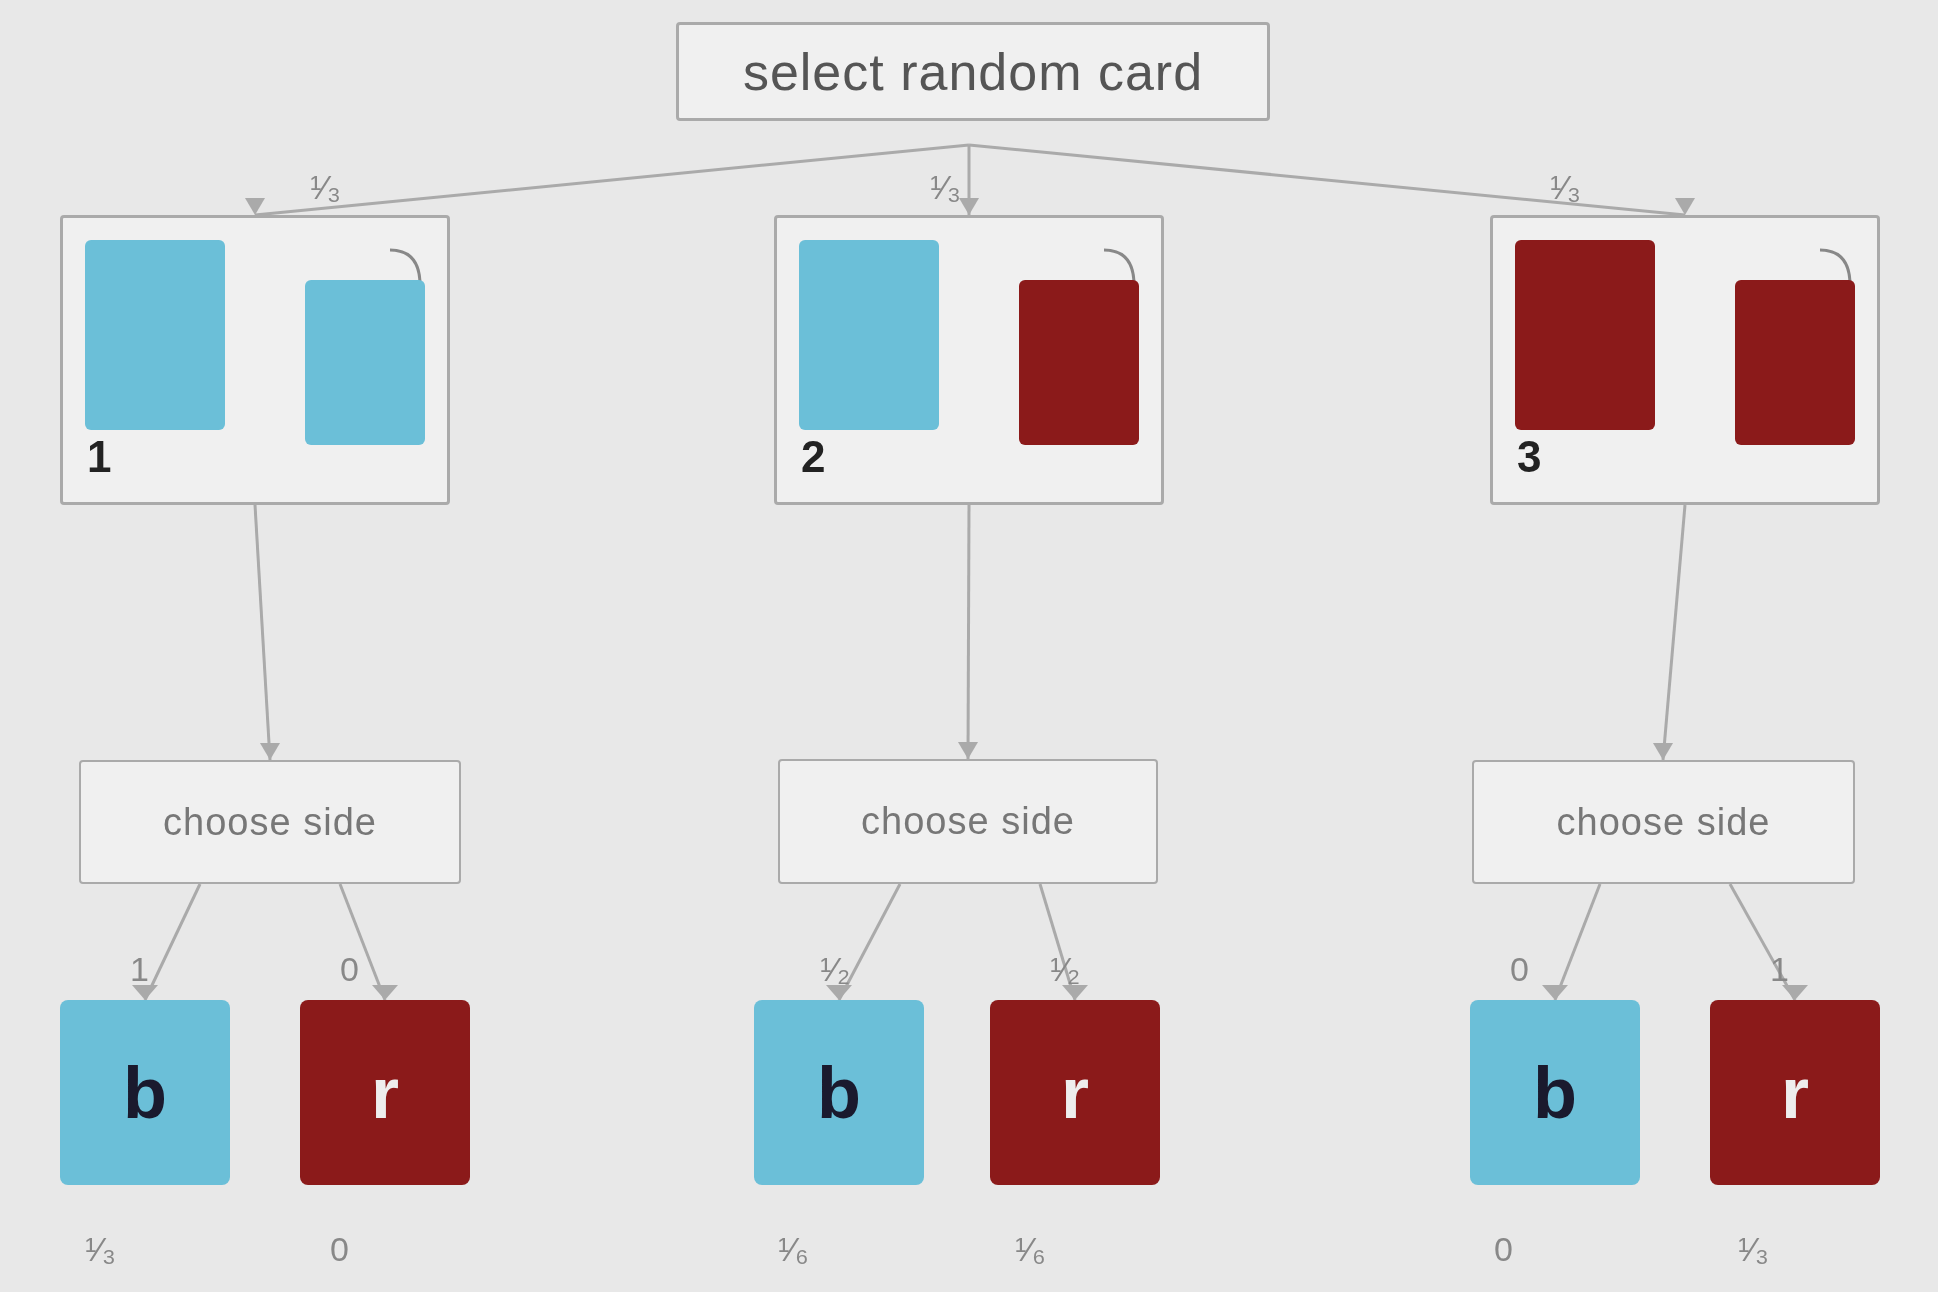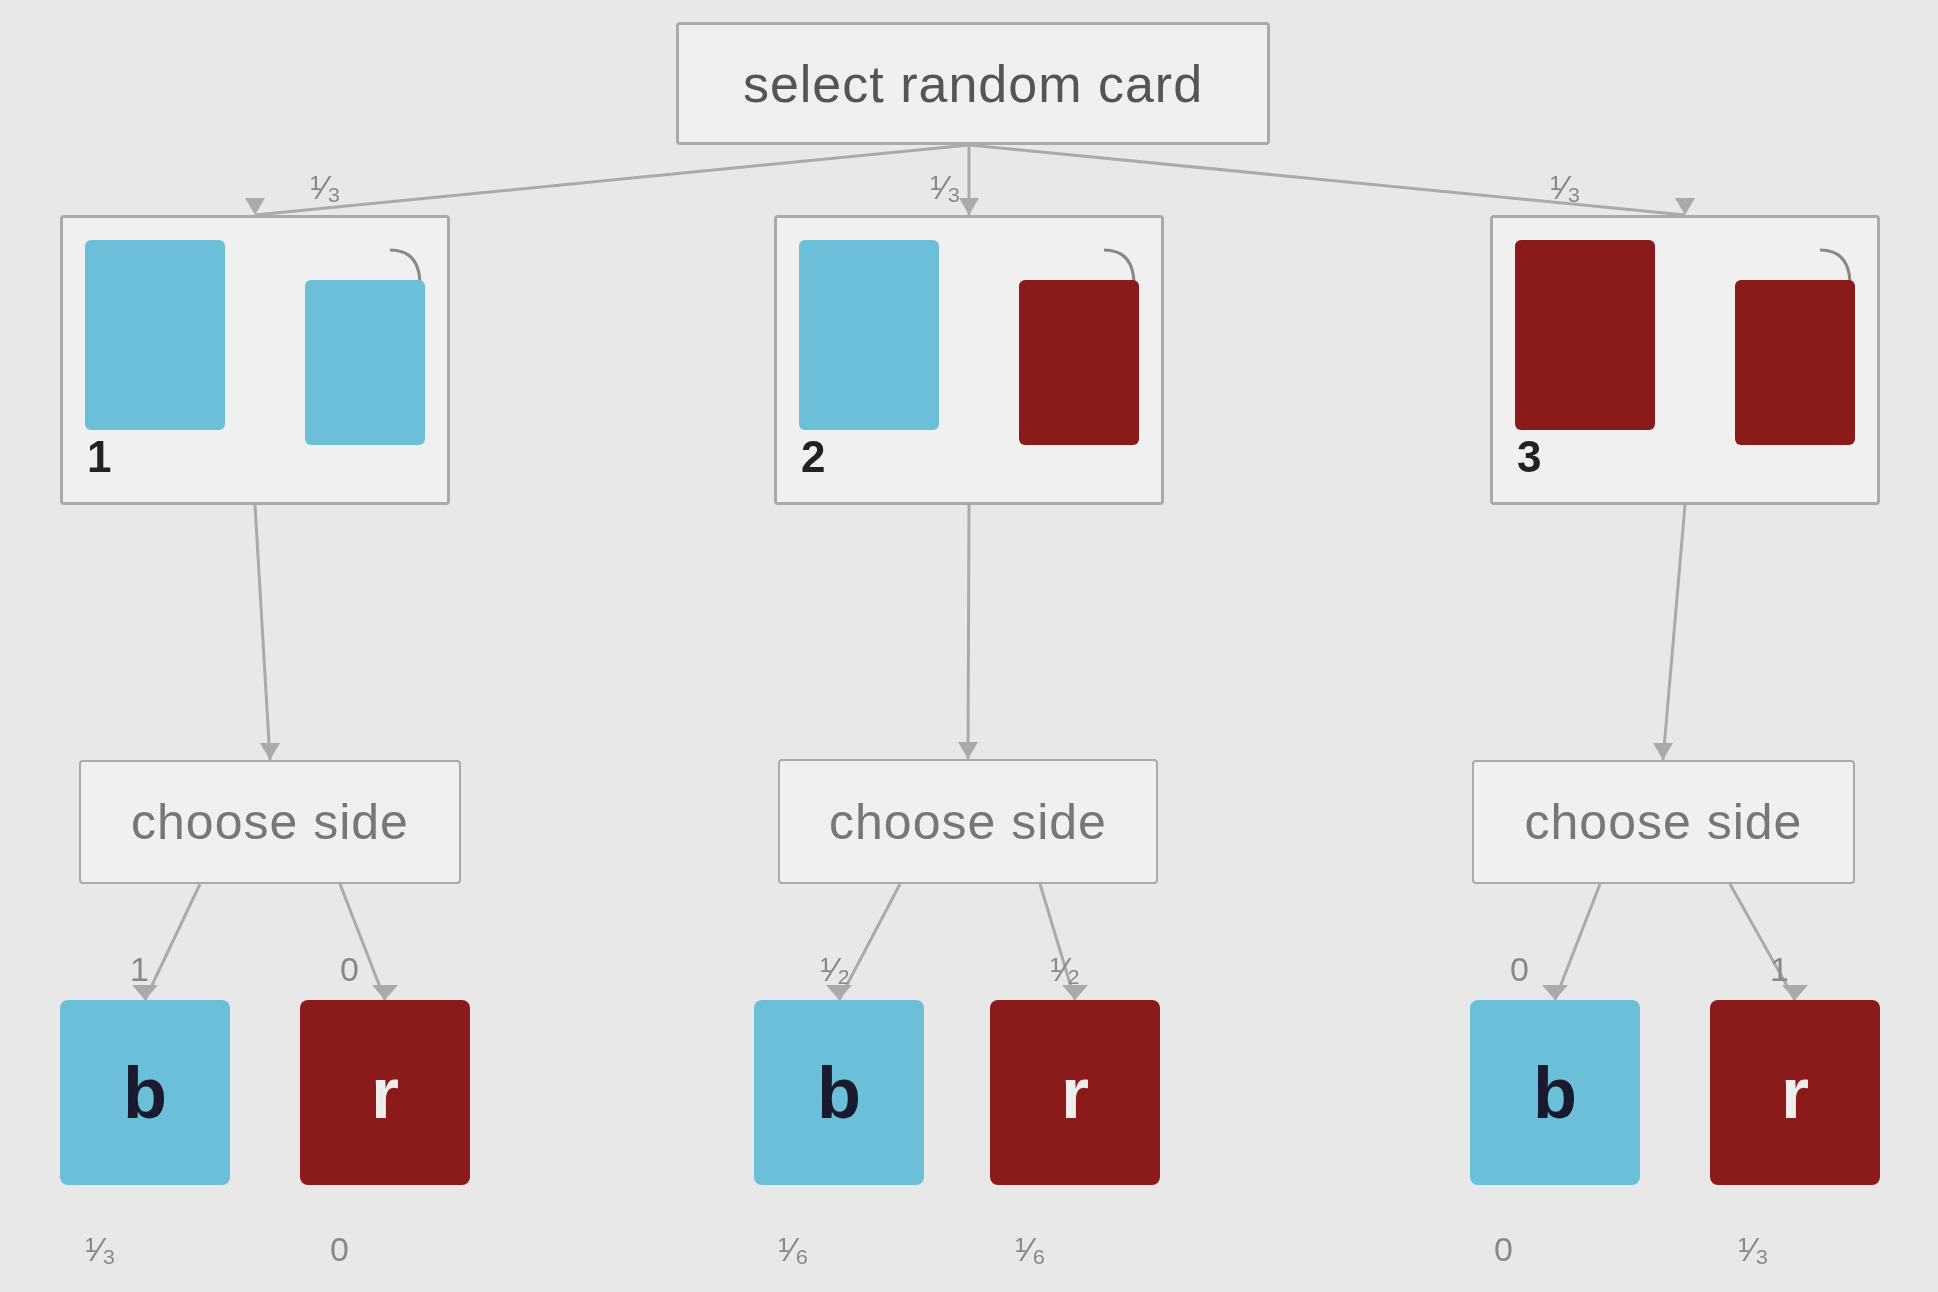--- a/index.html
+++ b/index.html
@@ -19,21 +19,21 @@
       width: 1938px;
       height: 1292px;
     }
 
     
     .root-node {
       position: absolute;
       left: 676px;
       top: 22px;
       width: 594px;
-      height: 123px;
+      height: 99px;
       border: 3px solid #aaa;
       background: #f0f0f0;
       display: flex;
       align-items: center;
       justify-content: center;
       border-radius: 4px;
     }
     .root-node span {
       font-size: 52px;
       color: #555;
@@ -94,21 +94,21 @@
     .choose-box {
       position: absolute;
       border: 2px solid #aaa;
       background: #f0f0f0;
       display: flex;
       align-items: center;
       justify-content: center;
       border-radius: 4px;
     }
     .choose-box span {
-      font-size: 50px;
+      font-size: 38px;
       color: #777;
       letter-spacing: 1px;
       text-align: center;
     }
 
     .choose-1 { left: 79px; top: 760px; width: 382px; height: 124px; }
     .choose-2 { left: 778px; top: 759px; width: 380px; height: 125px; }
     .choose-3 { left: 1472px; top: 760px; width: 383px; height: 124px; }
 
     

